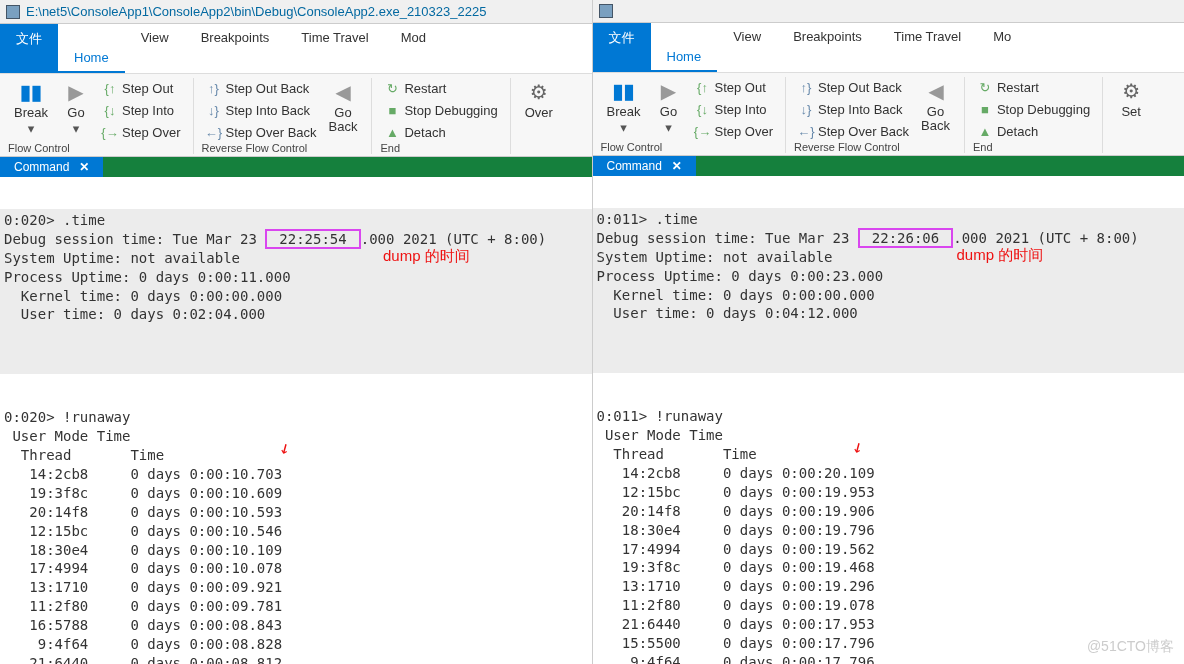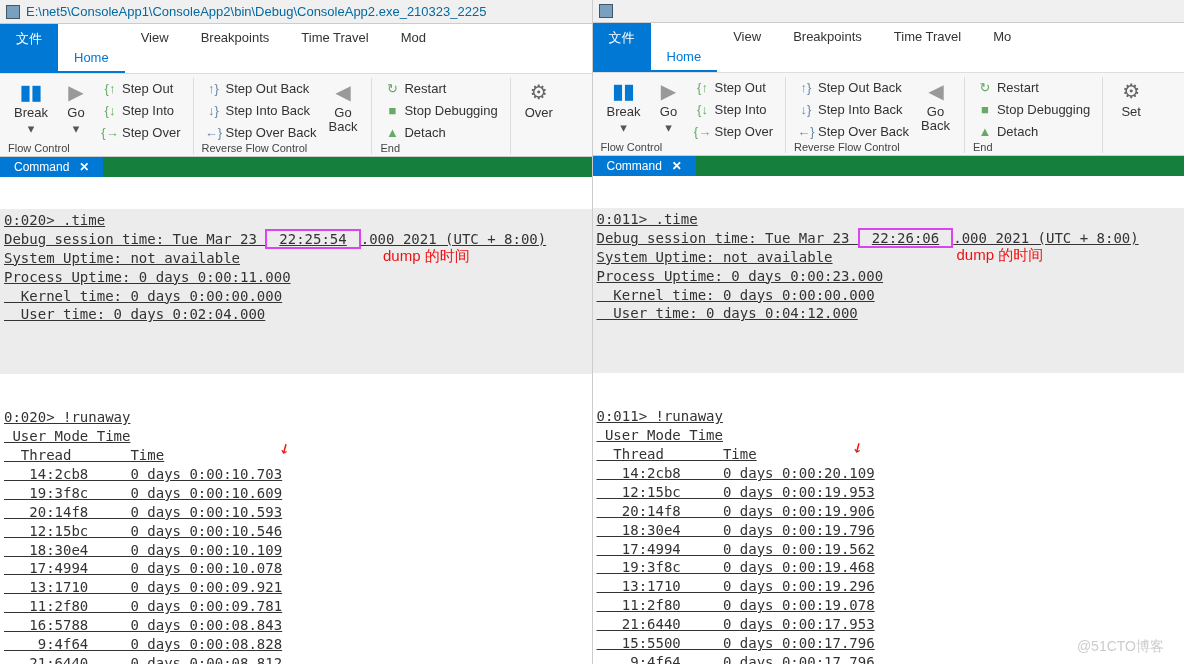--- a/index.html
+++ b/index.html
@@ -32,22 +32,22 @@
 .detach-icon { color: #0078d4; }
 .cmd-tab { display: flex; background: #15803d; }
 .cmd-tab .ct { background: #0078d4; color: #fff; padding: 3px 14px; font-size: 12px; display: flex; align-items: center; gap: 10px; }
 .cmd-tab .ct .x { cursor: pointer; font-weight: bold; }
 .console { font-family: Consolas, monospace; font-size: 14px; white-space: pre; overflow: hidden; position: relative; flex: 1; }
 .console .toppart { background: #ececec; padding: 2px 4px; position: relative; }
 .console .bot { background: #fff; padding: 2px 4px; }
 .hl-box { border: 2px solid #d946ef; padding: 0 12px; }
 .anno { color: #e11; position: absolute; font-family: "Microsoft YaHei", sans-serif; font-size: 15px; }
 .arrow { position: absolute; color: #e11; font-size: 18px; transform: rotate(-30deg); }
-.watermark { position: absolute; right: 20px; bottom: 8px; color: #ccc; font-size: 14px; font-family: "Microsoft YaHei", sans-serif; }
-.mono-line { line-height: 1.35; text-decoration: underline; }
+.watermark { position: absolute; right: 10px; bottom: 8px; color: #ccc; font-size: 14px; font-family: "Microsoft YaHei", sans-serif; }
+.mono-line { line-height: 1.35; }
 .dropdown-arrow { font-size: 8px; color: #555; }
 </style>
 </head>
 <body>
 
 <div class="container">
     <div class="pane">
       <div class="titlebar">
     <span class="icon"></span>
     <span>E:\net5\ConsoleApp1\ConsoleApp2\bin\Debug\ConsoleApp2.exe_210323_2225</span>

